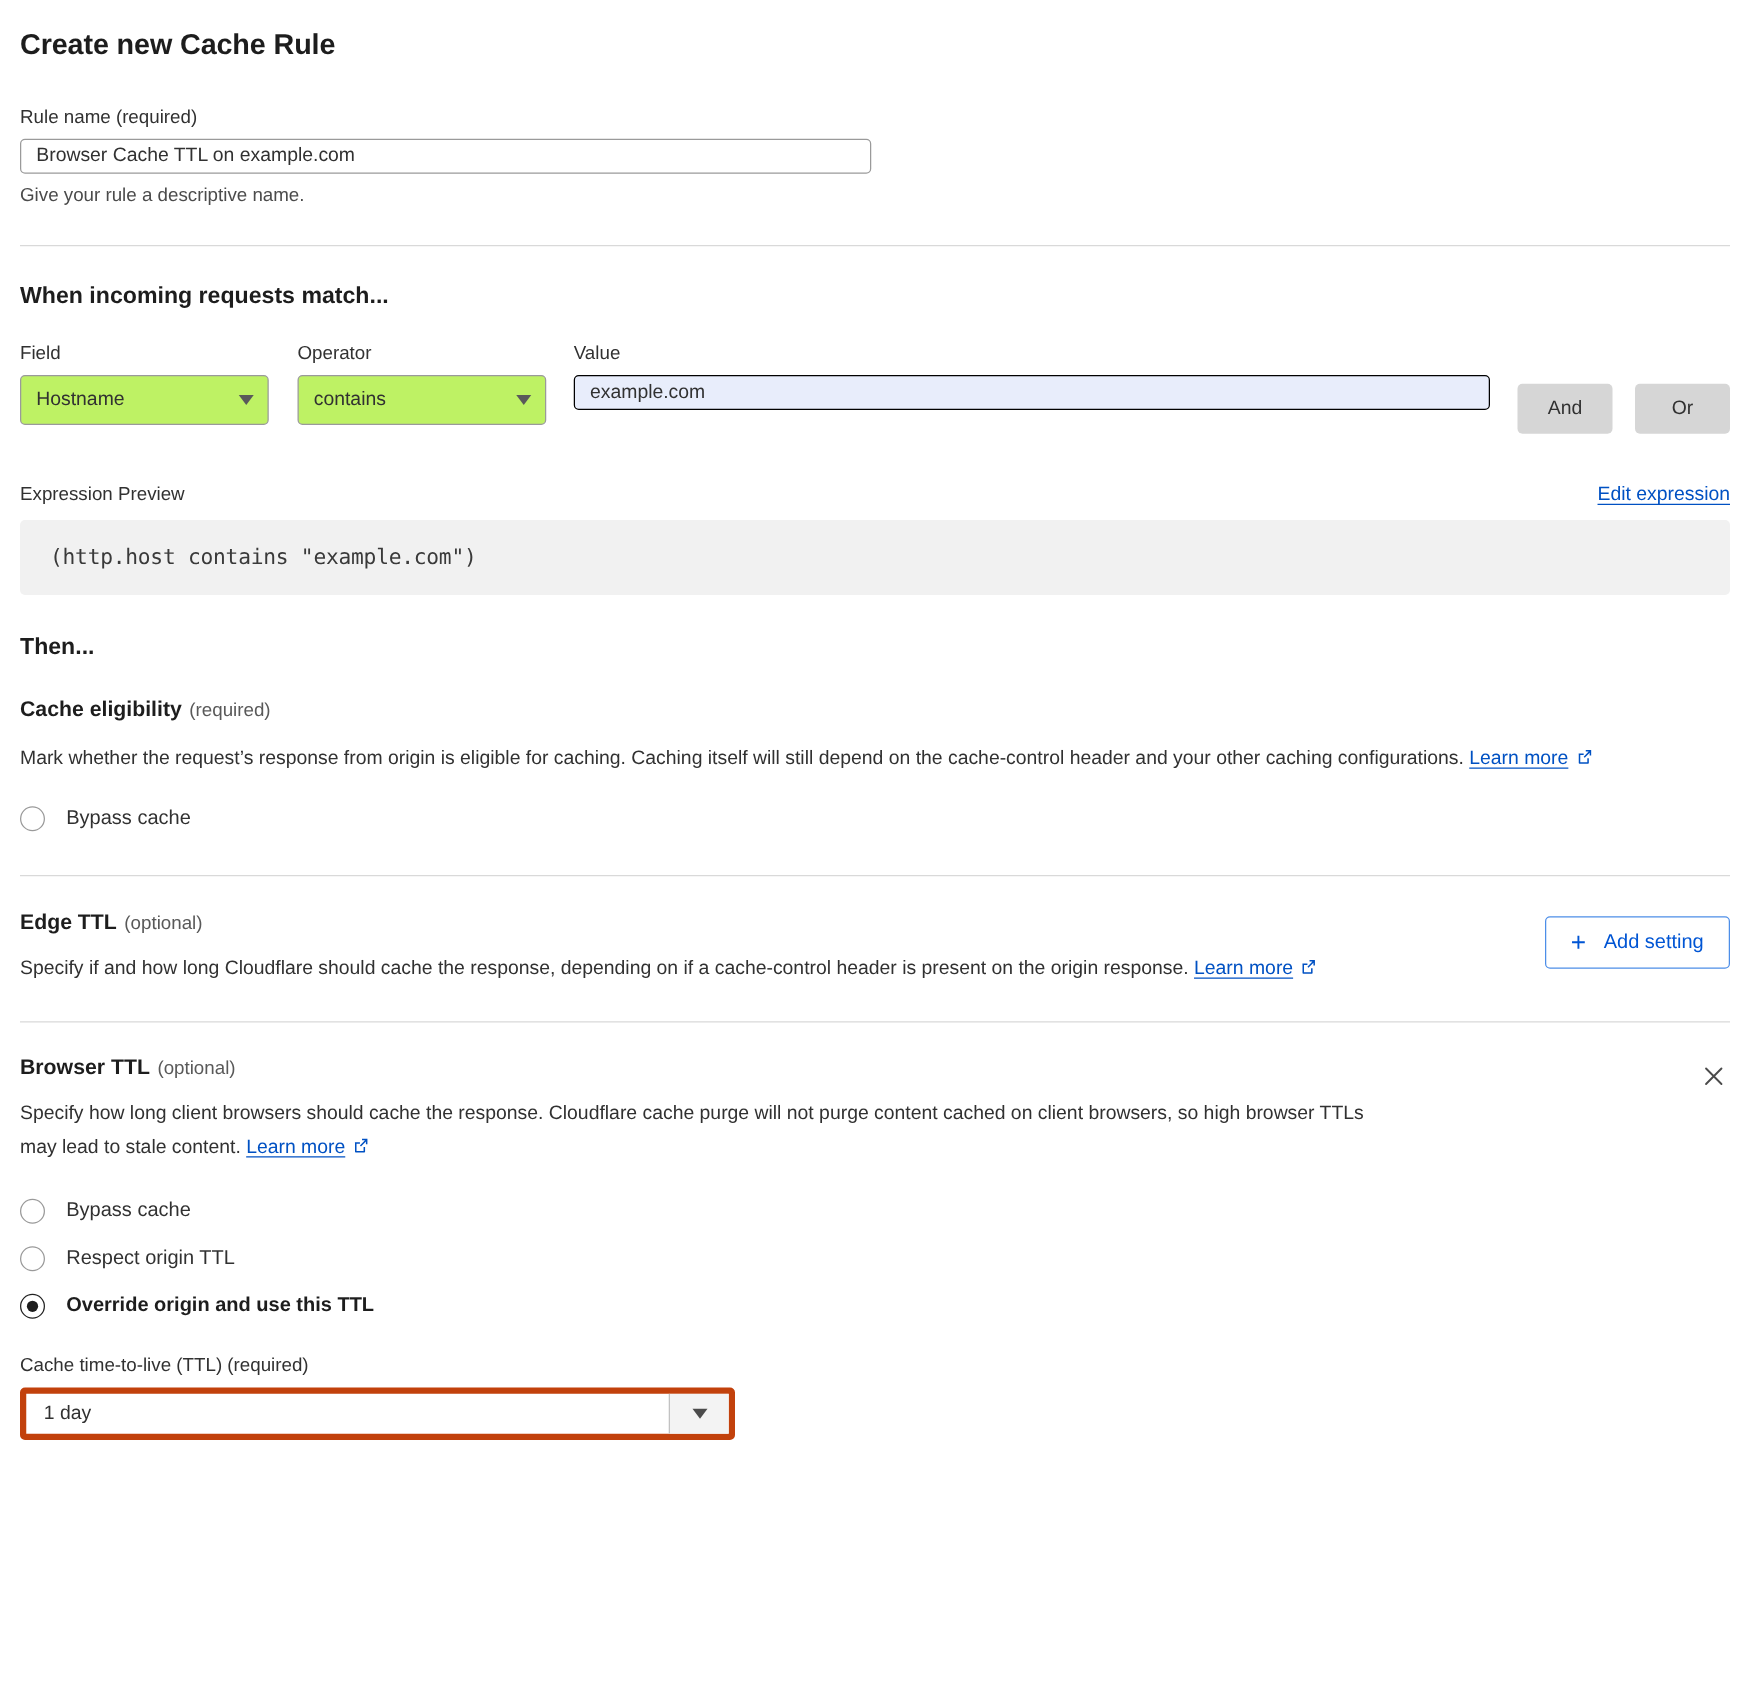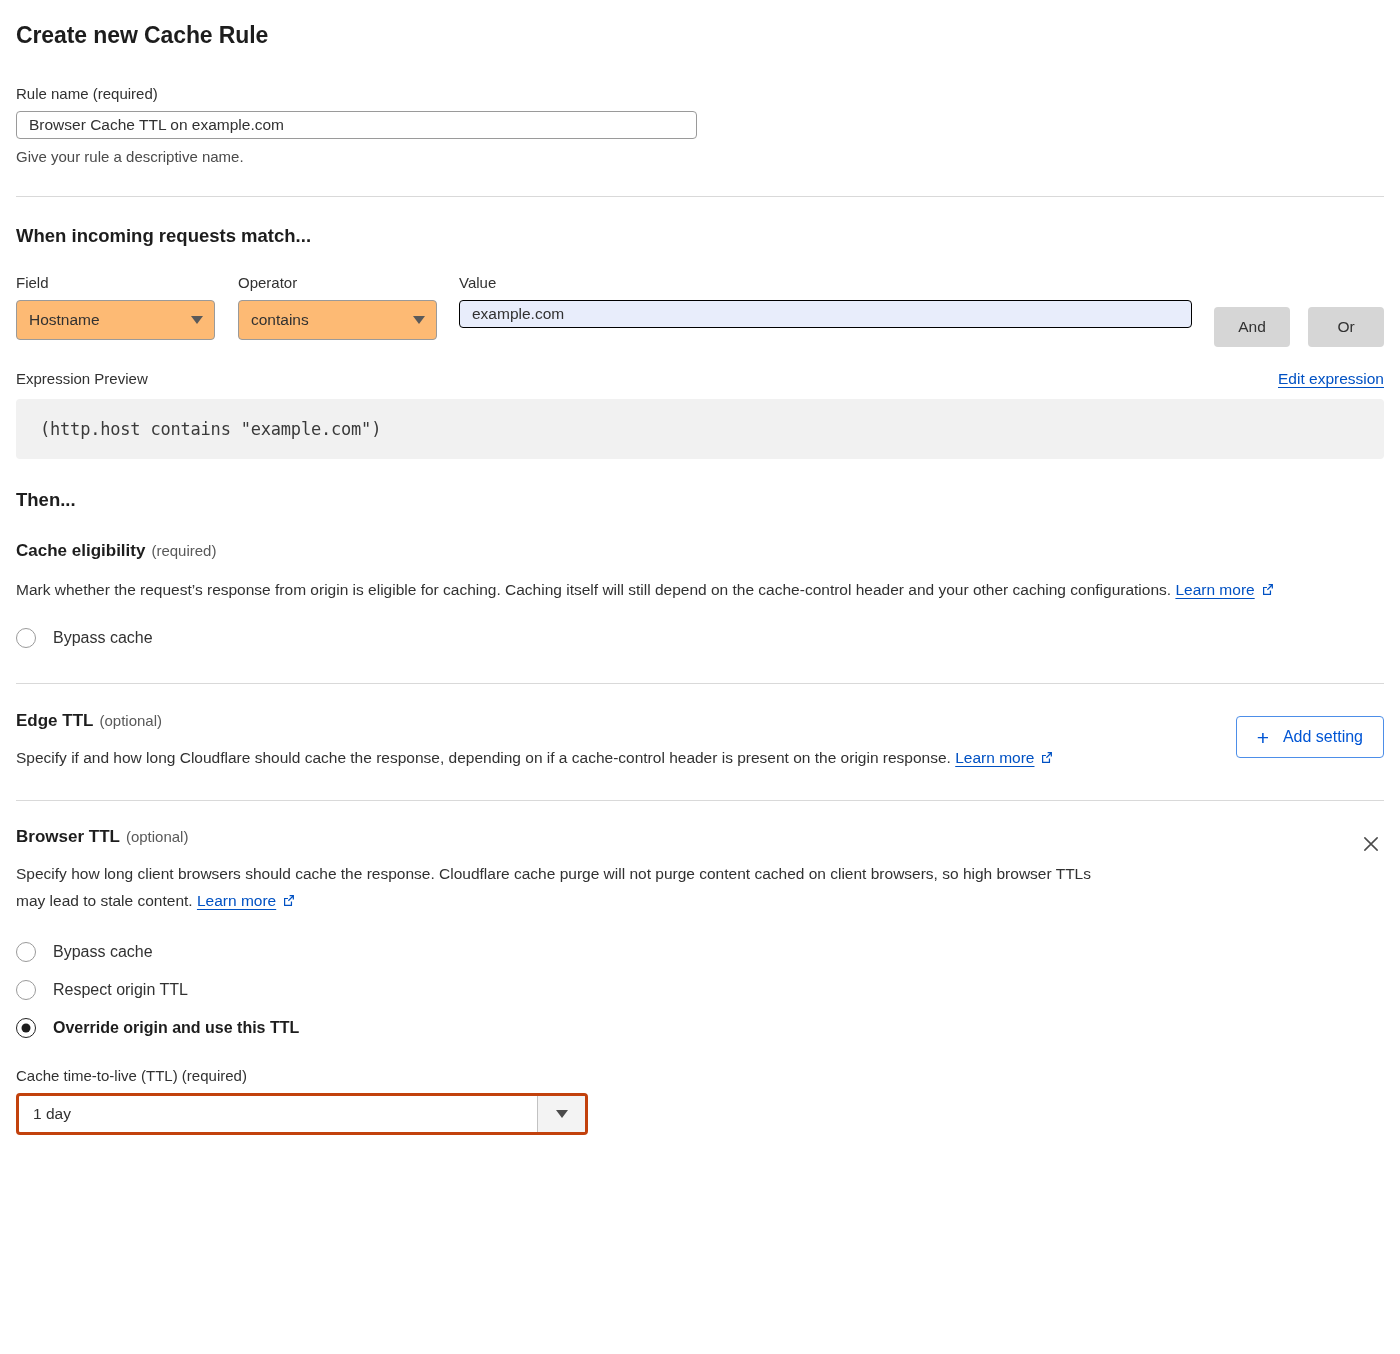--- a/index.html
+++ b/index.html
@@ -85,21 +85,21 @@
     font-family: "Liberation Sans", sans-serif;
     outline: none;
     display: flex;
     align-items: center;
   }
   .select {
     position: relative;
     height: 40px;
     border: 1px solid #9a9a9a;
     border-radius: 4px;
-    background: #fdba74;
+    background: #bef264;
     display: flex;
     align-items: center;
     padding: 0 12px;
     font-size: 15.5px;
     color: #313131;
     cursor: pointer;
     user-select: none;
   }
   .select .caret {
     position: absolute;
@@ -203,21 +203,21 @@
     display: flex; align-items: center; justify-content: center;
   }
 
   
   .sec-head-row { display: flex; align-items: flex-start; justify-content: space-between; }
 
   
   .ttl-select {
     width: 572px;
     height: 42px;
-    border: 3px solid #c2410c;
+    border: 5px solid #c2410c;
     border-radius: 4px;
     display: flex;
     align-items: stretch;
     background: #fff;
     overflow: hidden;
     cursor: pointer;
   }
   .ttl-select .val {
     flex: 1 1 auto;
     display: flex; align-items: center;
@@ -289,21 +289,21 @@
 
       <div style="margin-left:10px; padding-top:33px;">
         <button class="btn-logic">And</button>
       </div>
       <div style="margin-left:6px; padding-top:33px;">
         <button class="btn-logic">Or</button>
       </div>
     </div>
   </div>
 
-  <div style="margin-top:23px;">
+  <div style="margin-top:40px;">
     <div class="exp-head">
       <span class="label">Expression Preview</span>
       <a class="link" style="font-size:15.5px;">Edit expression</a>
     </div>
     <div style="height:11px;"></div>
     <div class="exp-box">(http.host contains "example.com")</div>
   </div>
 
   <div style="margin-top:30px;">
     <h2 class="h2">Then...</h2>

